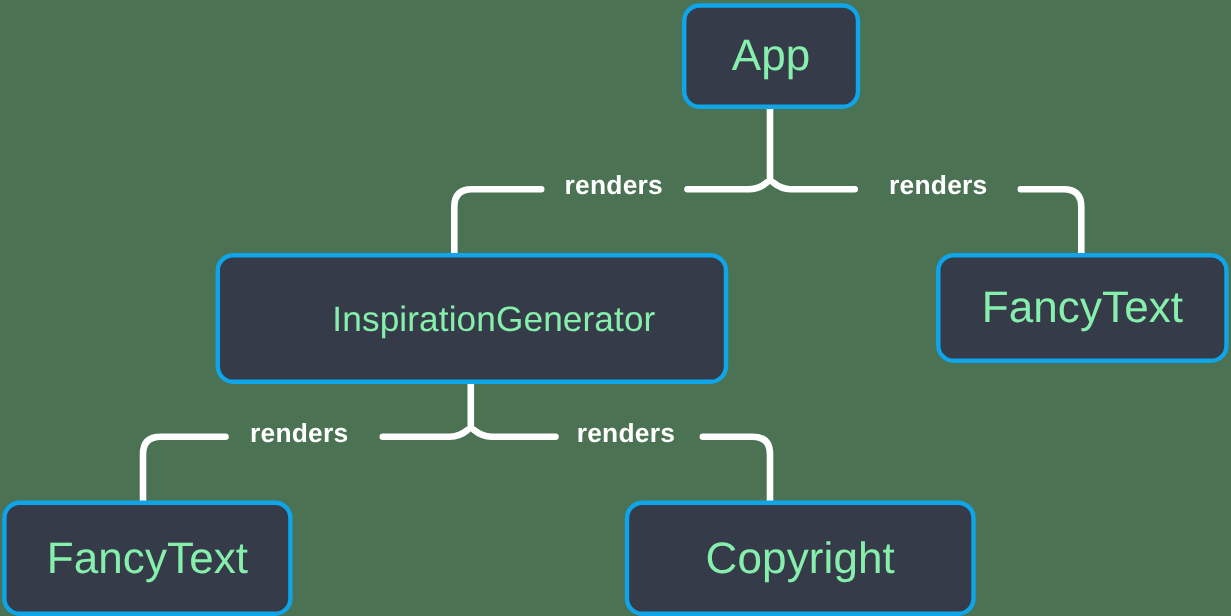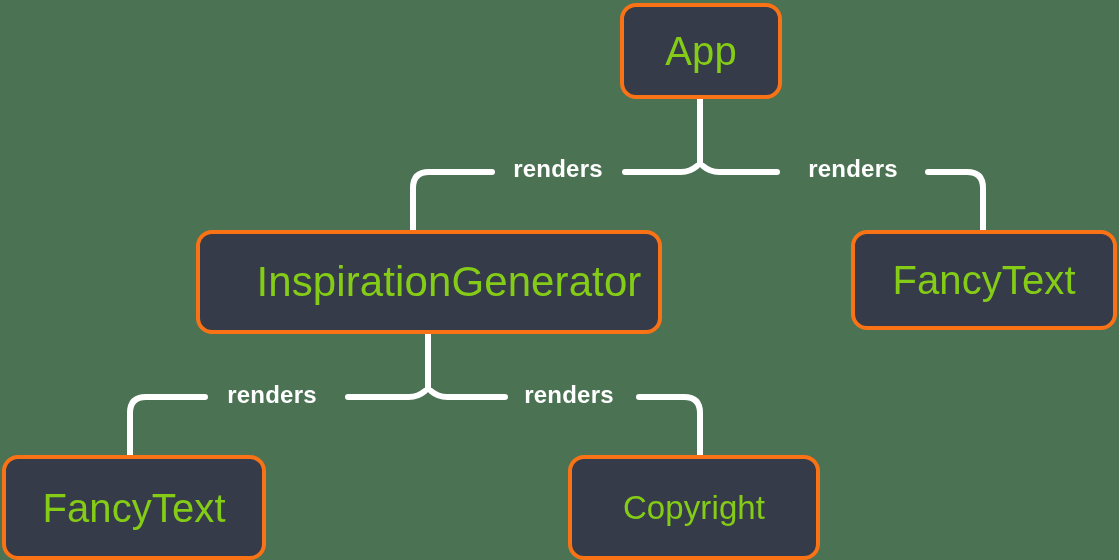--- a/index.html
+++ b/index.html
@@ -23,26 +23,26 @@
     position: absolute;
     left: 0;
     top: 0;
     width: 1119px;
     height: 560px;
   }
   .node {
     position: absolute;
     box-sizing: border-box;
     background: #353b48;
-    border: 4px solid #f97316;
+    border: 4px solid #0ea5e9;
     border-radius: 16px;
     display: flex;
     align-items: center;
     justify-content: center;
-    color: #84cc16;
+    color: #86efac;
     font-family: "Liberation Sans", sans-serif;
     font-weight: 400;
     letter-spacing: 0.1px;
     white-space: nowrap;
   }
   .node-label {
     display: block;
     line-height: 1;
   }
   .edge-label {
@@ -85,29 +85,29 @@
 
   <span class="edge-label" style="left:558px; top:169px;">renders</span>
   <span class="edge-label" style="left:853px; top:169px;">renders</span>
   <span class="edge-label" style="left:272px; top:395px;">renders</span>
   <span class="edge-label" style="left:569px; top:395px;">renders</span>
 
   <div class="node" style="left:620px; top:3px; width:162px; height:96px; font-size:40px;">
     <span class="node-label">App</span>
   </div>
 
-  <div class="node" style="left:196px; top:230px; width:466px; height:104px; font-size:42px;padding-left:40px;">
+  <div class="node" style="left:196px; top:230px; width:466px; height:119px; font-size:32px;padding-left:40px;">
     <span class="node-label">InspirationGenerator</span>
   </div>
 
   <div class="node" style="left:851px; top:230px; width:266px; height:100px; font-size:40px;">
     <span class="node-label">FancyText</span>
   </div>
 
   <div class="node" style="left:2px; top:455px; width:264px; height:105px; font-size:40px;">
     <span class="node-label">FancyText</span>
   </div>
 
-  <div class="node" style="left:568px; top:455px; width:252px; height:105px; font-size:33px;">
+  <div class="node" style="left:568px; top:455px; width:319px; height:105px; font-size:40px;">
     <span class="node-label">Copyright</span>
   </div>
 
 </div>
 
 </body></html>

